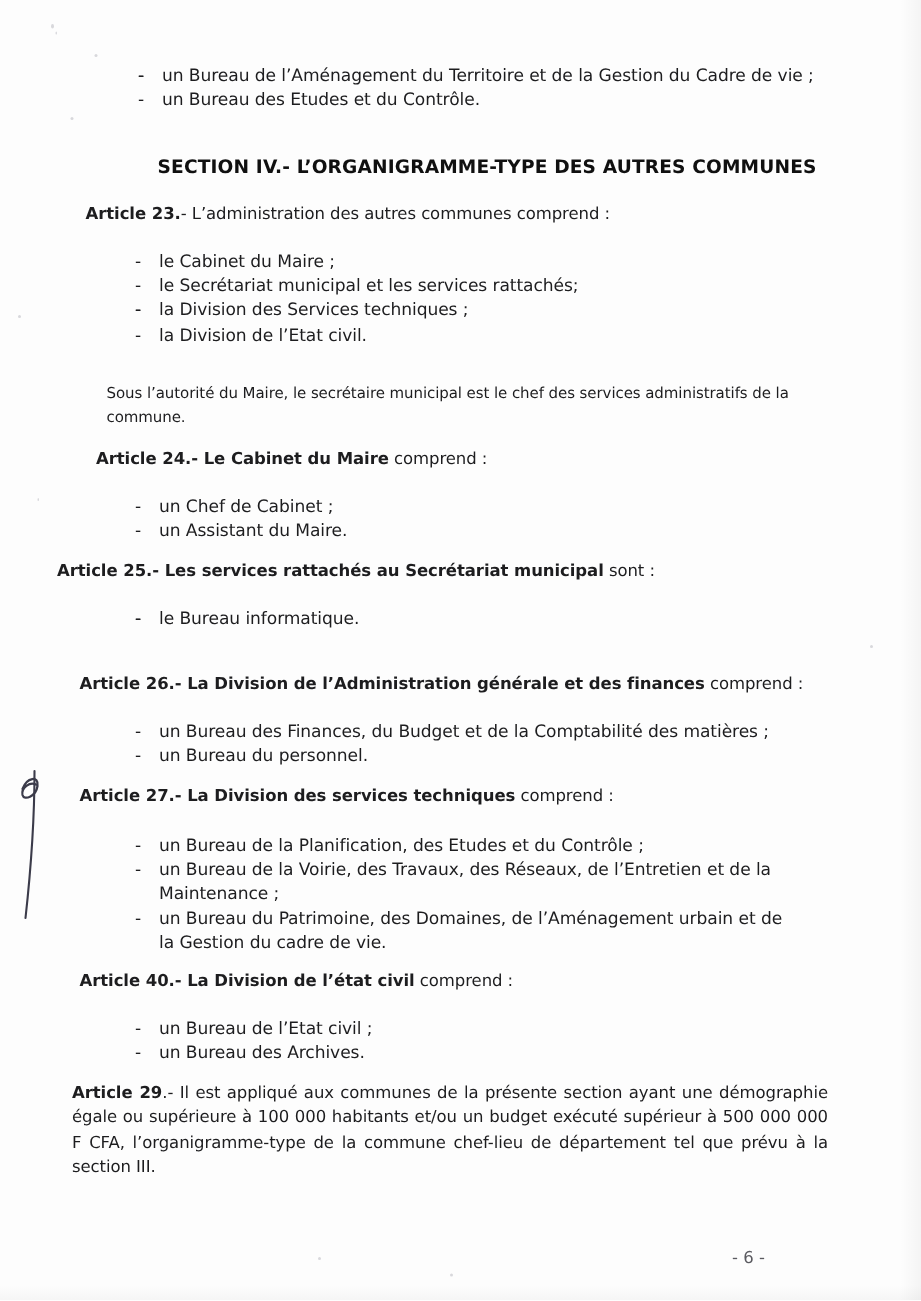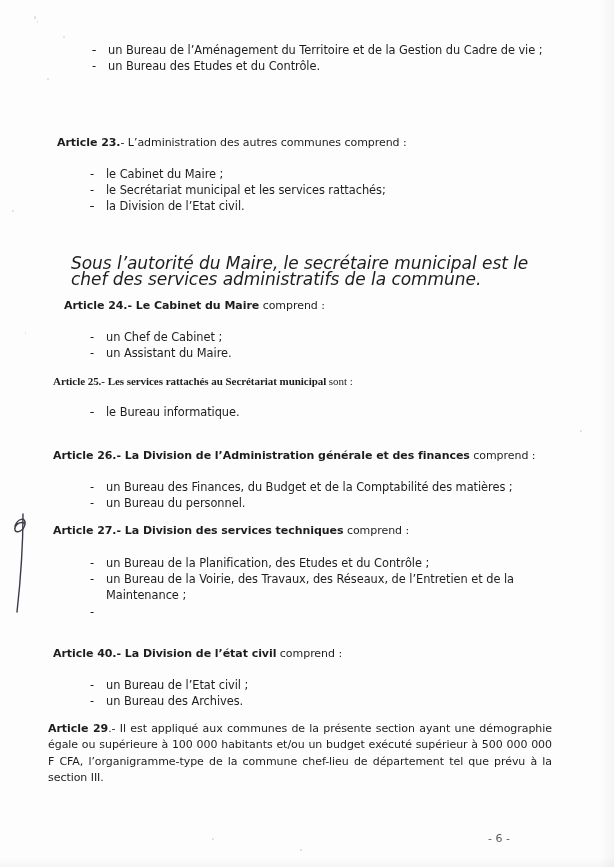--- a/index.html
+++ b/index.html
@@ -85,25 +85,24 @@
     font-weight: bold;
   }
   .article-para .art-emph {
     font-weight: bold;
   }
   .justified {
     text-align: justify;
   }
 
   .body-para {
-    font-size: 17px;
+    font-size: 10px;
     line-height: 16.4px;
     color: #1d1d1f;
     letter-spacing: -0.05px;
-    font-style: italic;
   }
 
   .footer-num {
     position: absolute;
     font-size: 11px;
     color: #5a5a60;
     text-align: center;
     width: 60px;
   }
 
@@ -141,39 +140,41 @@
     <li class="bullet-item">
       <span class="dash">-</span>
       <span>un Bureau de l’Aménagement du Territoire et de la Gestion du Cadre de vie ;</span>
     </li>
     <li class="bullet-item">
       <span class="dash">-</span>
       <span>un Bureau des Etudes et du Contrôle.</span>
     </li>
   </ul>
 
+  <div class="section-heading" style="position:absolute;left:105px;top:103px;">SECTION IV.- L’ORGANIGRAMME-TYPE DES AUTRES COMMUNES</div>
 
   <div class="article-para" style="position:absolute;left:57px;top:135px;width:500px;">
     <span class="art-label">Article 23.</span><span>- L’administration des autres communes comprend :</span>
   </div>
 
   <ul class="bullet-list" style="position:absolute;left:90px;top:166px;width:460px;">
     <li class="bullet-item">
       <span class="dash">-</span>
       <span>le Cabinet du Maire ;</span>
     </li>
     <li class="bullet-item">
       <span class="dash">-</span>
       <span>le Secrétariat municipal et les services rattachés;</span>
     </li>
     <li class="bullet-item">
       <span class="dash">-</span>
     </li>
     <li class="bullet-item">
       <span class="dash">-</span>
+      <span>la Division des Services techniques ;</span>
     </li>
     <li class="bullet-item">
       <span class="dash">-</span>
       <span>la Division de l’Etat civil.</span>
     </li>
   </ul>
 
   <div class="body-para" style="position:absolute;left:71px;top:255px;width:475px;">Sous l’autorité du Maire, le secrétaire municipal est le chef des services administratifs de la commune.</div>
 
   <div class="article-para" style="position:absolute;left:64px;top:298px;width:510px;">
@@ -184,21 +185,21 @@
     <li class="bullet-item">
       <span class="dash">-</span>
       <span>un Chef de Cabinet ;</span>
     </li>
     <li class="bullet-item">
       <span class="dash">-</span>
       <span>un Assistant du Maire.</span>
     </li>
   </ul>
 
-  <div class="article-para" style="position:absolute;left:53px;top:373px;width:510px;font-family:Liberation Serif, serif;">
+  <div class="article-para" style="position:absolute;left:38px;top:373px;width:510px;">
     <span class="art-label">Article 25.- </span><span class="art-emph">Les services rattachés au Secrétariat municipal</span><span> sont :</span>
   </div>
 
   <ul class="bullet-list" style="position:absolute;left:90px;top:404px;width:470px;">
     <li class="bullet-item">
       <span class="dash">-</span>
     </li>
     <li class="bullet-item">
       <span class="dash">-</span>
       <span>le Bureau informatique.</span>
@@ -228,20 +229,21 @@
     <li class="bullet-item">
       <span class="dash">-</span>
       <span>un Bureau de la Planification, des Etudes et du Contrôle ;</span>
     </li>
     <li class="bullet-item">
       <span class="dash">-</span>
       <span>un Bureau de la Voirie, des Travaux, des Réseaux, de l’Entretien et de la Maintenance ;</span>
     </li>
     <li class="bullet-item">
       <span class="dash">-</span>
+      <span>un Bureau du Patrimoine, des Domaines, de l’Aménagement urbain et de la Gestion du cadre de vie.</span>
     </li>
   </ul>
 
   <div class="article-para" style="position:absolute;left:53px;top:646px;width:510px;">
     <span class="art-label">Article 40.- </span><span class="art-emph">La Division de l’état civil</span><span> comprend :</span>
   </div>
 
   <ul class="bullet-list" style="position:absolute;left:90px;top:677px;width:460px;">
     <li class="bullet-item">
       <span class="dash">-</span>

